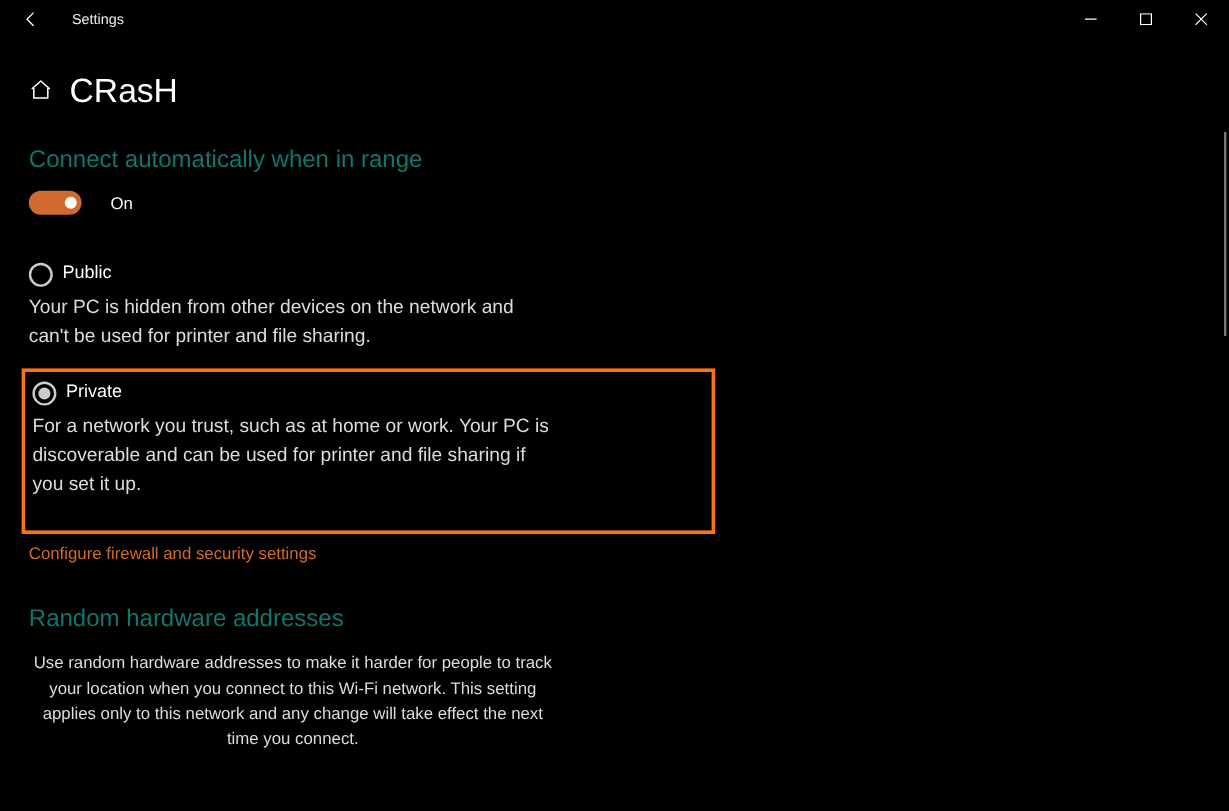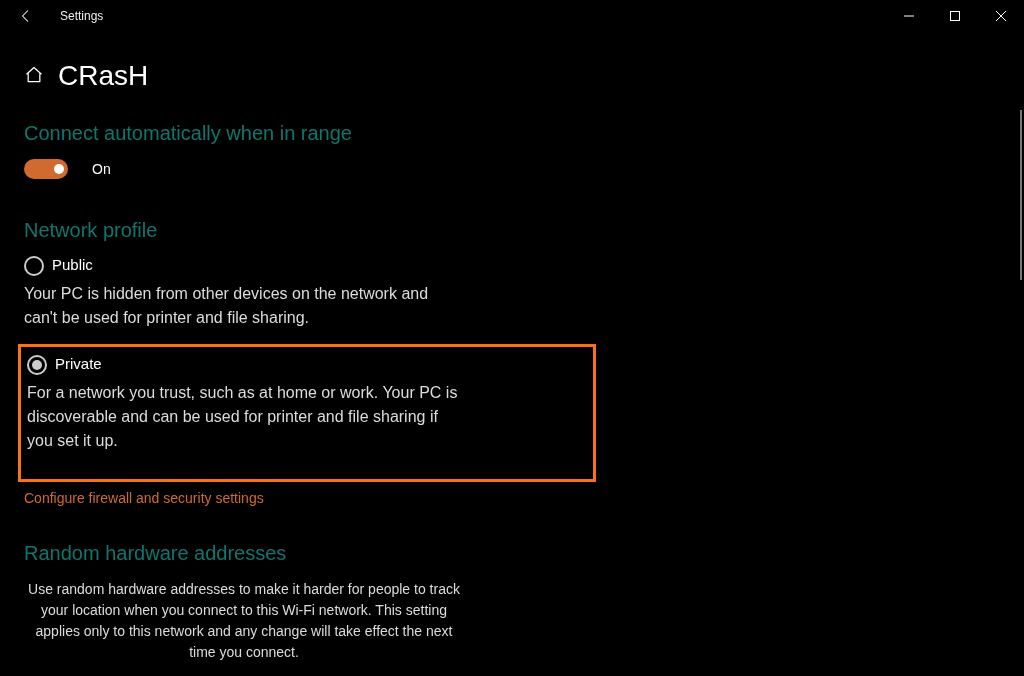--- a/index.html
+++ b/index.html
@@ -80,21 +80,20 @@
 <div class="content">
 
   <div class="section-title">Connect automatically when in range</div>
   <div class="toggle-row">
     <div class="toggle">
       <div class="toggle-knob"></div>
     </div>
     <span class="toggle-label">On</span>
   </div>
 
-  <div class="section-title">Network profile</div>
 
   <div class="radio-row">
     <div class="radio">
         <div class="radio-dot"></div>
       </div>
     <span class="option-label">Public</span>
   </div>
   <div class="option-desc">Your PC is hidden from other devices on the network and can't be used for printer and file sharing.</div>
 
   <div class="highlight-box">

